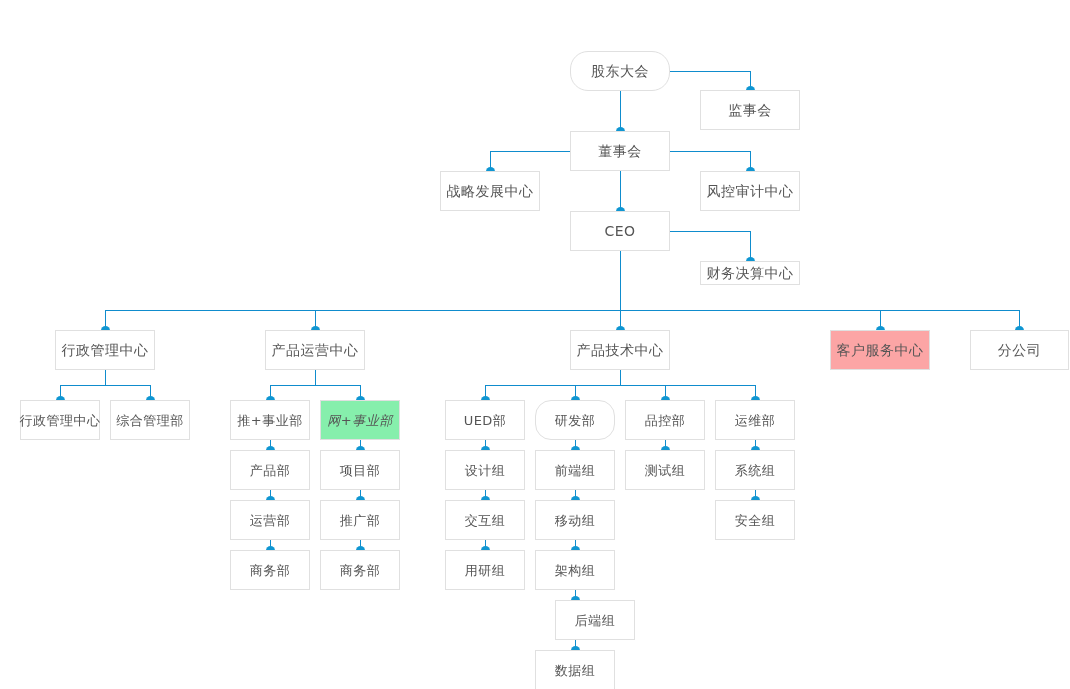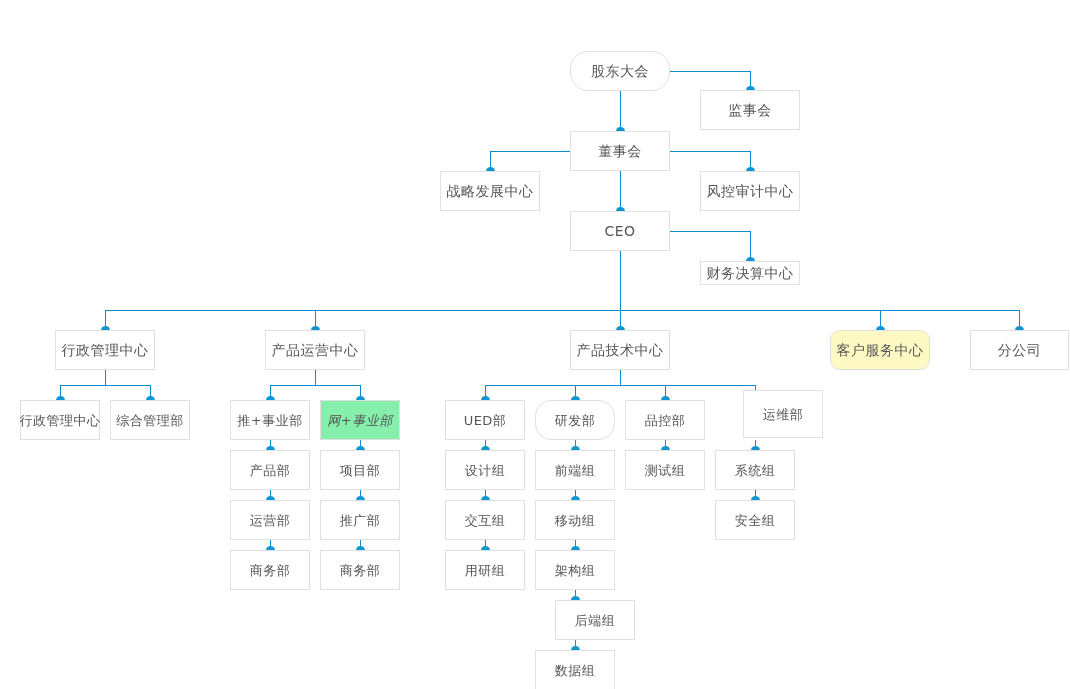--- a/index.html
+++ b/index.html
@@ -148,21 +148,21 @@
       <div class="node" style="left: 570px; top: 51px; width: 100px; height: 40px; border-color: rgb(224, 224, 224); background: rgb(255, 255, 255); color: rgb(85, 85, 85); border-radius: 18px;">股东大会</div>
       <div class="node" style="left: 700px; top: 90px; width: 100px; height: 40px; border-color: rgb(224, 224, 224); background: rgb(255, 255, 255); color: rgb(85, 85, 85);">监事会</div>
       <div class="node" style="left: 570px; top: 131px; width: 100px; height: 40px; border-color: rgb(224, 224, 224); background: rgb(255, 255, 255); color: rgb(85, 85, 85);">董事会</div>
       <div class="node" style="left: 440px; top: 171px; width: 100px; height: 40px; border-color: rgb(224, 224, 224); background: rgb(255, 255, 255); color: rgb(85, 85, 85);">战略发展中心</div>
       <div class="node" style="left: 700px; top: 171px; width: 100px; height: 40px; border-color: rgb(224, 224, 224); background: rgb(255, 255, 255); color: rgb(85, 85, 85);">风控审计中心</div>
       <div class="node" style="left: 570px; top: 211px; width: 100px; height: 40px; border-color: rgb(224, 224, 224); background: rgb(255, 255, 255); color: rgb(85, 85, 85);">CEO</div>
       <div class="node" style="left: 700px; top: 261px; width: 100px; height: 24px; border-color: rgb(224, 224, 224); background: rgb(255, 255, 255); color: rgb(85, 85, 85);">财务决算中心</div>
       <div class="node" style="left: 55px; top: 330px; width: 100px; height: 40px; border-color: rgb(224, 224, 224); background: rgb(255, 255, 255); color: rgb(85, 85, 85);">行政管理中心</div>
       <div class="node" style="left: 265px; top: 330px; width: 100px; height: 40px; border-color: rgb(224, 224, 224); background: rgb(255, 255, 255); color: rgb(85, 85, 85);">产品运营中心</div>
       <div class="node" style="left: 570px; top: 330px; width: 100px; height: 40px; border-color: rgb(224, 224, 224); background: rgb(255, 255, 255); color: rgb(85, 85, 85);">产品技术中心</div>
-      <div class="node" style="left: 830px; top: 330px; width: 100px; height: 40px; border-color: rgb(224, 224, 224); background: #fef9c3; color: rgb(85, 85, 85); border-radius: 10px;">客户服务中心</div>
+      <div class="node" style="left: 830px; top: 330px; width: 100px; height: 40px; border-color: rgb(224, 224, 224); background: #fca5a5; color: rgb(85, 85, 85);">客户服务中心</div>
       <div class="node" style="left: 970px; top: 330px; width: 99px; height: 40px; border-color: rgb(224, 224, 224); background: rgb(255, 255, 255); color: rgb(85, 85, 85);">分公司</div>
       <div class="node lvl-leaf" style="left: 20px; top: 400px; width: 80px; height: 40px; border-color: rgb(224, 224, 224); background: rgb(255, 255, 255); color: rgb(85, 85, 85);">行政管理中心</div>
       <div class="node lvl-leaf" style="left: 110px; top: 400px; width: 80px; height: 40px; border-color: rgb(224, 224, 224); background: rgb(255, 255, 255); color: rgb(85, 85, 85);">综合管理部</div>
       <div class="node lvl-leaf" style="left: 230px; top: 400px; width: 80px; height: 40px; border-color: rgb(224, 224, 224); background: rgb(255, 255, 255); color: rgb(85, 85, 85);">推+事业部</div>
       <div class="node lvl-leaf" style="left: 230px; top: 450px; width: 80px; height: 40px; border-color: rgb(224, 224, 224); background: rgb(255, 255, 255); color: rgb(85, 85, 85);">产品部</div>
       <div class="node lvl-leaf" style="left: 230px; top: 500px; width: 80px; height: 40px; border-color: rgb(224, 224, 224); background: rgb(255, 255, 255); color: rgb(85, 85, 85);">运营部</div>
       <div class="node lvl-leaf" style="left: 230px; top: 550px; width: 80px; height: 40px; border-color: rgb(224, 224, 224); background: rgb(255, 255, 255); color: rgb(85, 85, 85);">商务部</div>
       <div class="node lvl-leaf" style="left: 320px; top: 400px; width: 80px; height: 40px; border-color: rgb(224, 224, 224); background: #86efac; color: rgb(85, 85, 85); font-style: italic;">网+事业部</div>
       <div class="node lvl-leaf" style="left: 320px; top: 450px; width: 80px; height: 40px; border-color: rgb(224, 224, 224); background: rgb(255, 255, 255); color: rgb(85, 85, 85);">项目部</div>
       <div class="node lvl-leaf" style="left: 320px; top: 500px; width: 80px; height: 40px; border-color: rgb(224, 224, 224); background: rgb(255, 255, 255); color: rgb(85, 85, 85);">推广部</div>
@@ -172,17 +172,17 @@
       <div class="node lvl-leaf" style="left: 445px; top: 500px; width: 80px; height: 40px; border-color: rgb(224, 224, 224); background: rgb(255, 255, 255); color: rgb(85, 85, 85);">交互组</div>
       <div class="node lvl-leaf" style="left: 445px; top: 550px; width: 80px; height: 40px; border-color: rgb(224, 224, 224); background: rgb(255, 255, 255); color: rgb(85, 85, 85);">用研组</div>
       <div class="node lvl-leaf" style="left: 535px; top: 400px; width: 80px; height: 40px; border-color: rgb(224, 224, 224); background: rgb(255, 255, 255); color: rgb(85, 85, 85); border-radius: 16px;">研发部</div>
       <div class="node lvl-leaf" style="left: 535px; top: 450px; width: 80px; height: 40px; border-color: rgb(224, 224, 224); background: rgb(255, 255, 255); color: rgb(85, 85, 85);">前端组</div>
       <div class="node lvl-leaf" style="left: 535px; top: 500px; width: 80px; height: 40px; border-color: rgb(224, 224, 224); background: rgb(255, 255, 255); color: rgb(85, 85, 85);">移动组</div>
       <div class="node lvl-leaf" style="left: 535px; top: 550px; width: 80px; height: 40px; border-color: rgb(224, 224, 224); background: rgb(255, 255, 255); color: rgb(85, 85, 85);">架构组</div>
       <div class="node lvl-leaf" style="left: 535px; top: 600px; width: 80px; height: 40px; border-color: rgb(224, 224, 224); background: rgb(255, 255, 255); color: rgb(85, 85, 85); margin-left: 20px;">后端组</div>
       <div class="node lvl-leaf" style="left: 535px; top: 650px; width: 80px; height: 40px; border-color: rgb(224, 224, 224); background: rgb(255, 255, 255); color: rgb(85, 85, 85);">数据组</div>
       <div class="node lvl-leaf" style="left: 625px; top: 400px; width: 80px; height: 40px; border-color: rgb(224, 224, 224); background: rgb(255, 255, 255); color: rgb(85, 85, 85);">品控部</div>
       <div class="node lvl-leaf" style="left: 625px; top: 450px; width: 80px; height: 40px; border-color: rgb(224, 224, 224); background: rgb(255, 255, 255); color: rgb(85, 85, 85);">测试组</div>
-      <div class="node lvl-leaf" style="left: 715px; top: 390px; width: 80px; height: 48px; border-color: rgb(224, 224, 224); background: rgb(255, 255, 255); color: rgb(85, 85, 85); margin-left: 28px;">运维部</div>
+      <div class="node lvl-leaf" style="left: 715px; top: 400px; width: 80px; height: 40px; border-color: rgb(224, 224, 224); background: rgb(255, 255, 255); color: rgb(85, 85, 85);">运维部</div>
       <div class="node lvl-leaf" style="left: 715px; top: 450px; width: 80px; height: 40px; border-color: rgb(224, 224, 224); background: rgb(255, 255, 255); color: rgb(85, 85, 85);">系统组</div>
       <div class="node lvl-leaf" style="left: 715px; top: 500px; width: 80px; height: 40px; border-color: rgb(224, 224, 224); background: rgb(255, 255, 255); color: rgb(85, 85, 85);">安全组</div>
     </div>
 </div>
 
 </body></html>

